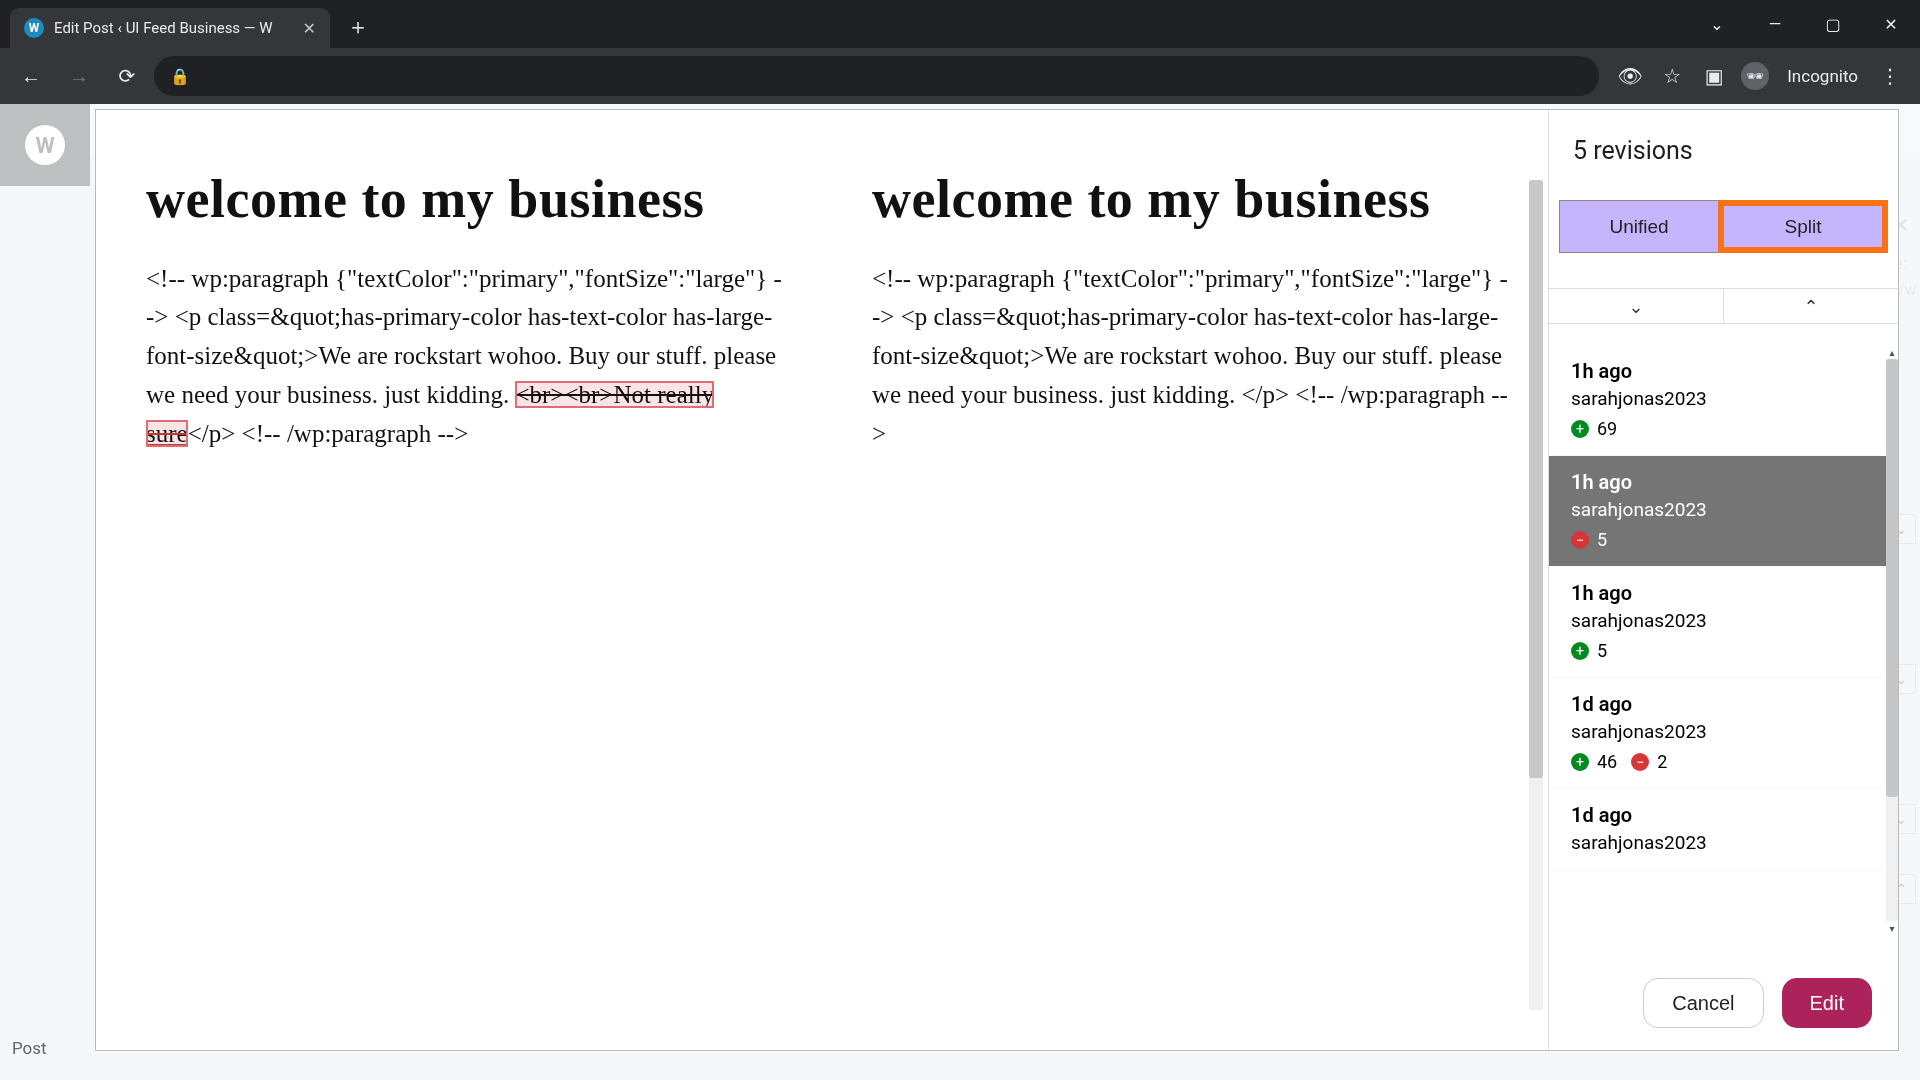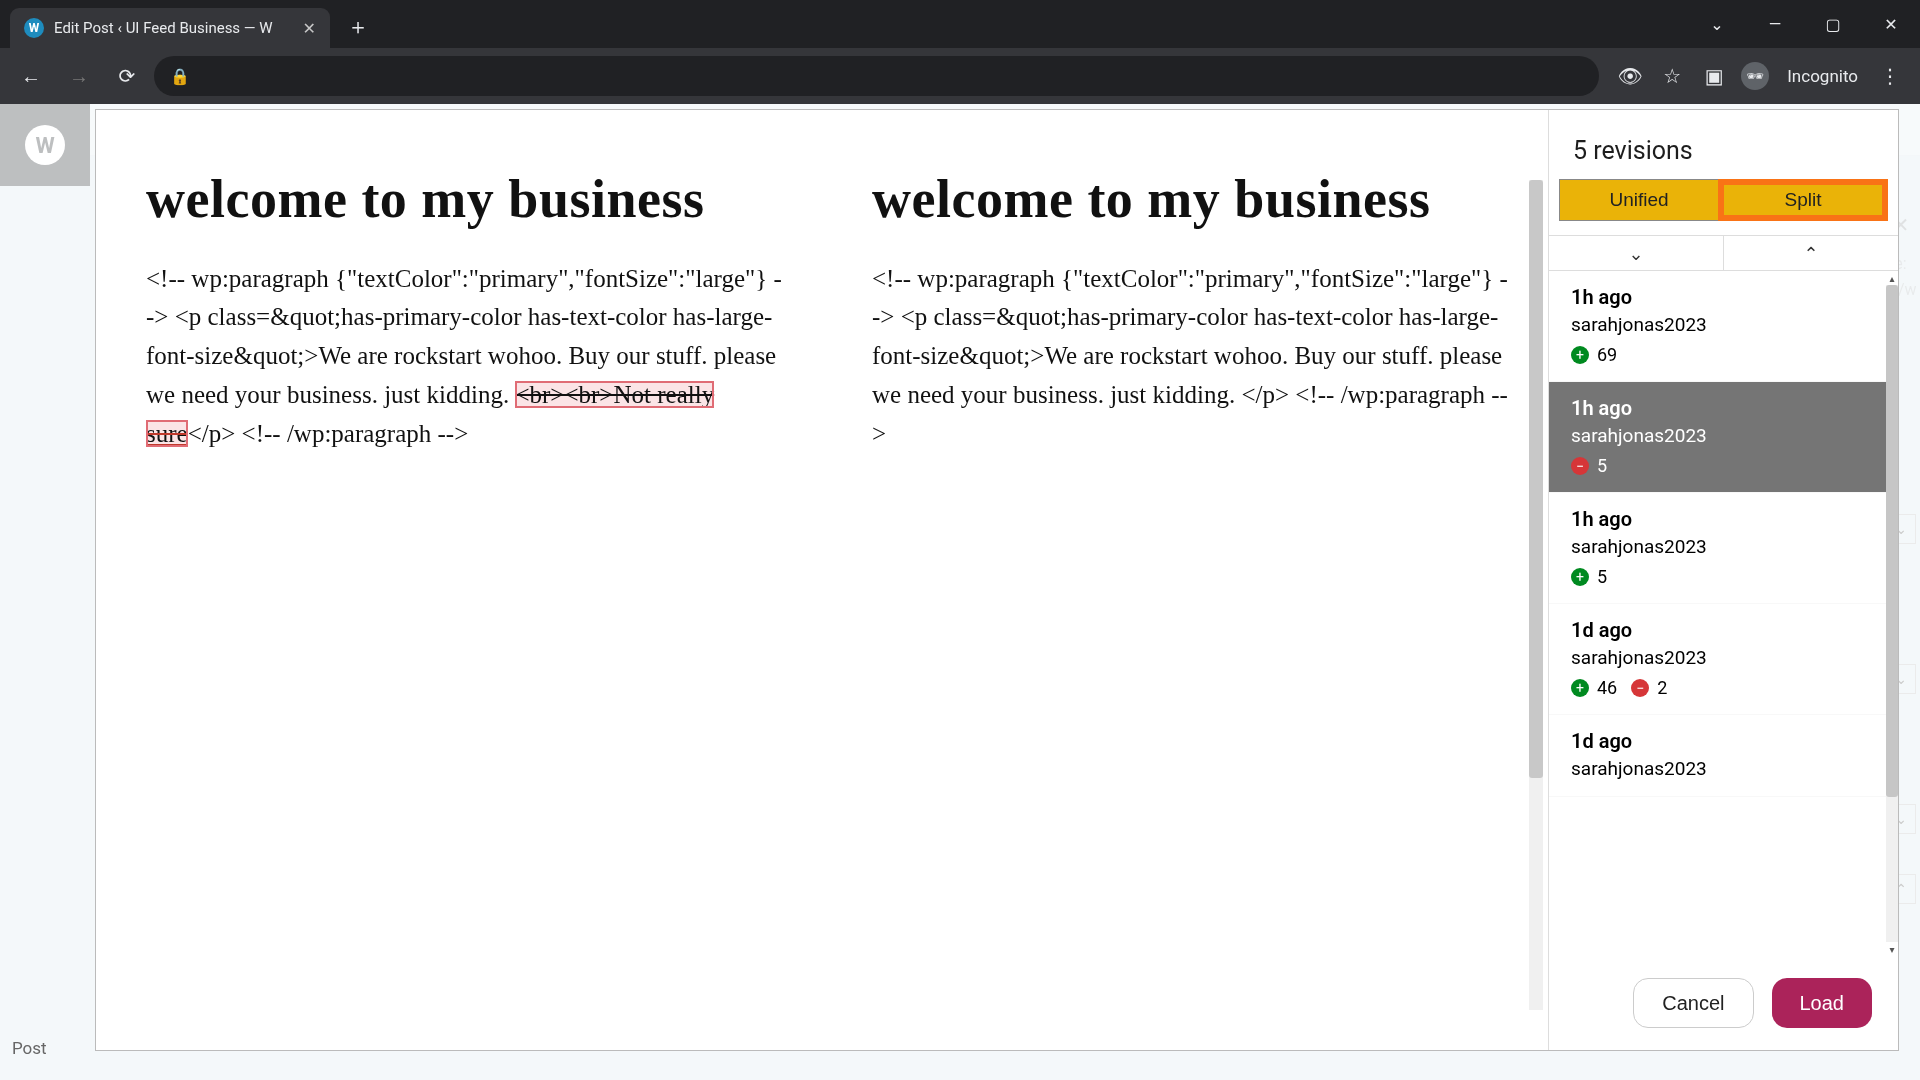--- a/index.html
+++ b/index.html
@@ -50,24 +50,24 @@
   .scrim { position:absolute; inset:0; background:rgba(255,255,255,.7); }
   .revisions-modal { position:absolute; left:96px; top:6px; right:22px; bottom:30px; background:#fff; box-shadow:0 0 0 1px #bbb; display:flex; }
 
   .diff-area { flex:1; display:flex; position:relative; overflow:auto; }
   .diff-col { flex:1; padding:58px 40px 40px 50px; font-family: Georgia, "Times New Roman", serif; color:#111; }
   .diff-col h1 { font-size:54px; line-height:1.18; font-weight:700; margin-bottom:20px; letter-spacing:.5px; }
   .diff-body { font-size:25px; line-height:1.55; color:#111;margin-top:28px; }
   .del { text-decoration:line-through; background:#fbe4e6; outline:2px solid #e06c75; outline-offset:-2px; }
   .del2 { text-decoration:line-through underline; text-decoration-color:#c0392b; }
 
-  .sidebar { width:350px; border-left:1px solid #ddd; display:flex; flex-direction:column; background:#fff; }
+  .sidebar { width:350px; border-left:1px solid #ddd; display:flex; flex-direction:column; background:#fff;gap:21px; }
   .side-head { padding:26px 24px 14px; font-size:25px; color:#1e1e1e; }
   .seg { display:flex; padding:0 10px 14px; gap:0; }
-  .seg button { flex:1; height:42px; font-size:19px; border:1px solid #888; background:#eab308; color:#222; }
+  .seg button { flex:1; height:53px; font-size:19px; border:1px solid #888; background:#c4b5fd; color:#222; }
   .seg button.active { border:6px solid #f97316; position:relative; z-index:1; }
   .seg button:first-child { border-right:none; }
 
   .arrow-row { display:flex; border-top:1px solid #ddd; border-bottom:1px solid #ddd; }
   .arrow-row .arrow-btn { flex:1; height:34px; display:flex; align-items:center; justify-content:center; font-size:18px; color:#333; }
   .arrow-row .arrow-btn:first-child { border-right:1px solid #ddd; }
 
   .rev-list { flex:1; overflow:auto; position:relative; }
   .rev-item { padding:14px 22px 16px; border-bottom:1px solid #f8f8f8; cursor:pointer; }
   .rev-item.selected { background:#757575; color:#fff; }
@@ -250,19 +250,19 @@
               </span>
             </div>
           </div>
           <div class="rev-item">
             <div class="rev-time">1d ago</div>
             <div class="rev-author">sarahjonas2023</div>
           </div>
         </div>
       <div class="modal-actions">
         <button class="btn cancel">Cancel</button>
-        <button class="btn load">Load</button>
+        <button class="btn load">Edit</button>
       </div>
     </div>
   </div>
 
   <div class="status-strip">Post</div>
 </div>
 
 </body></html>

